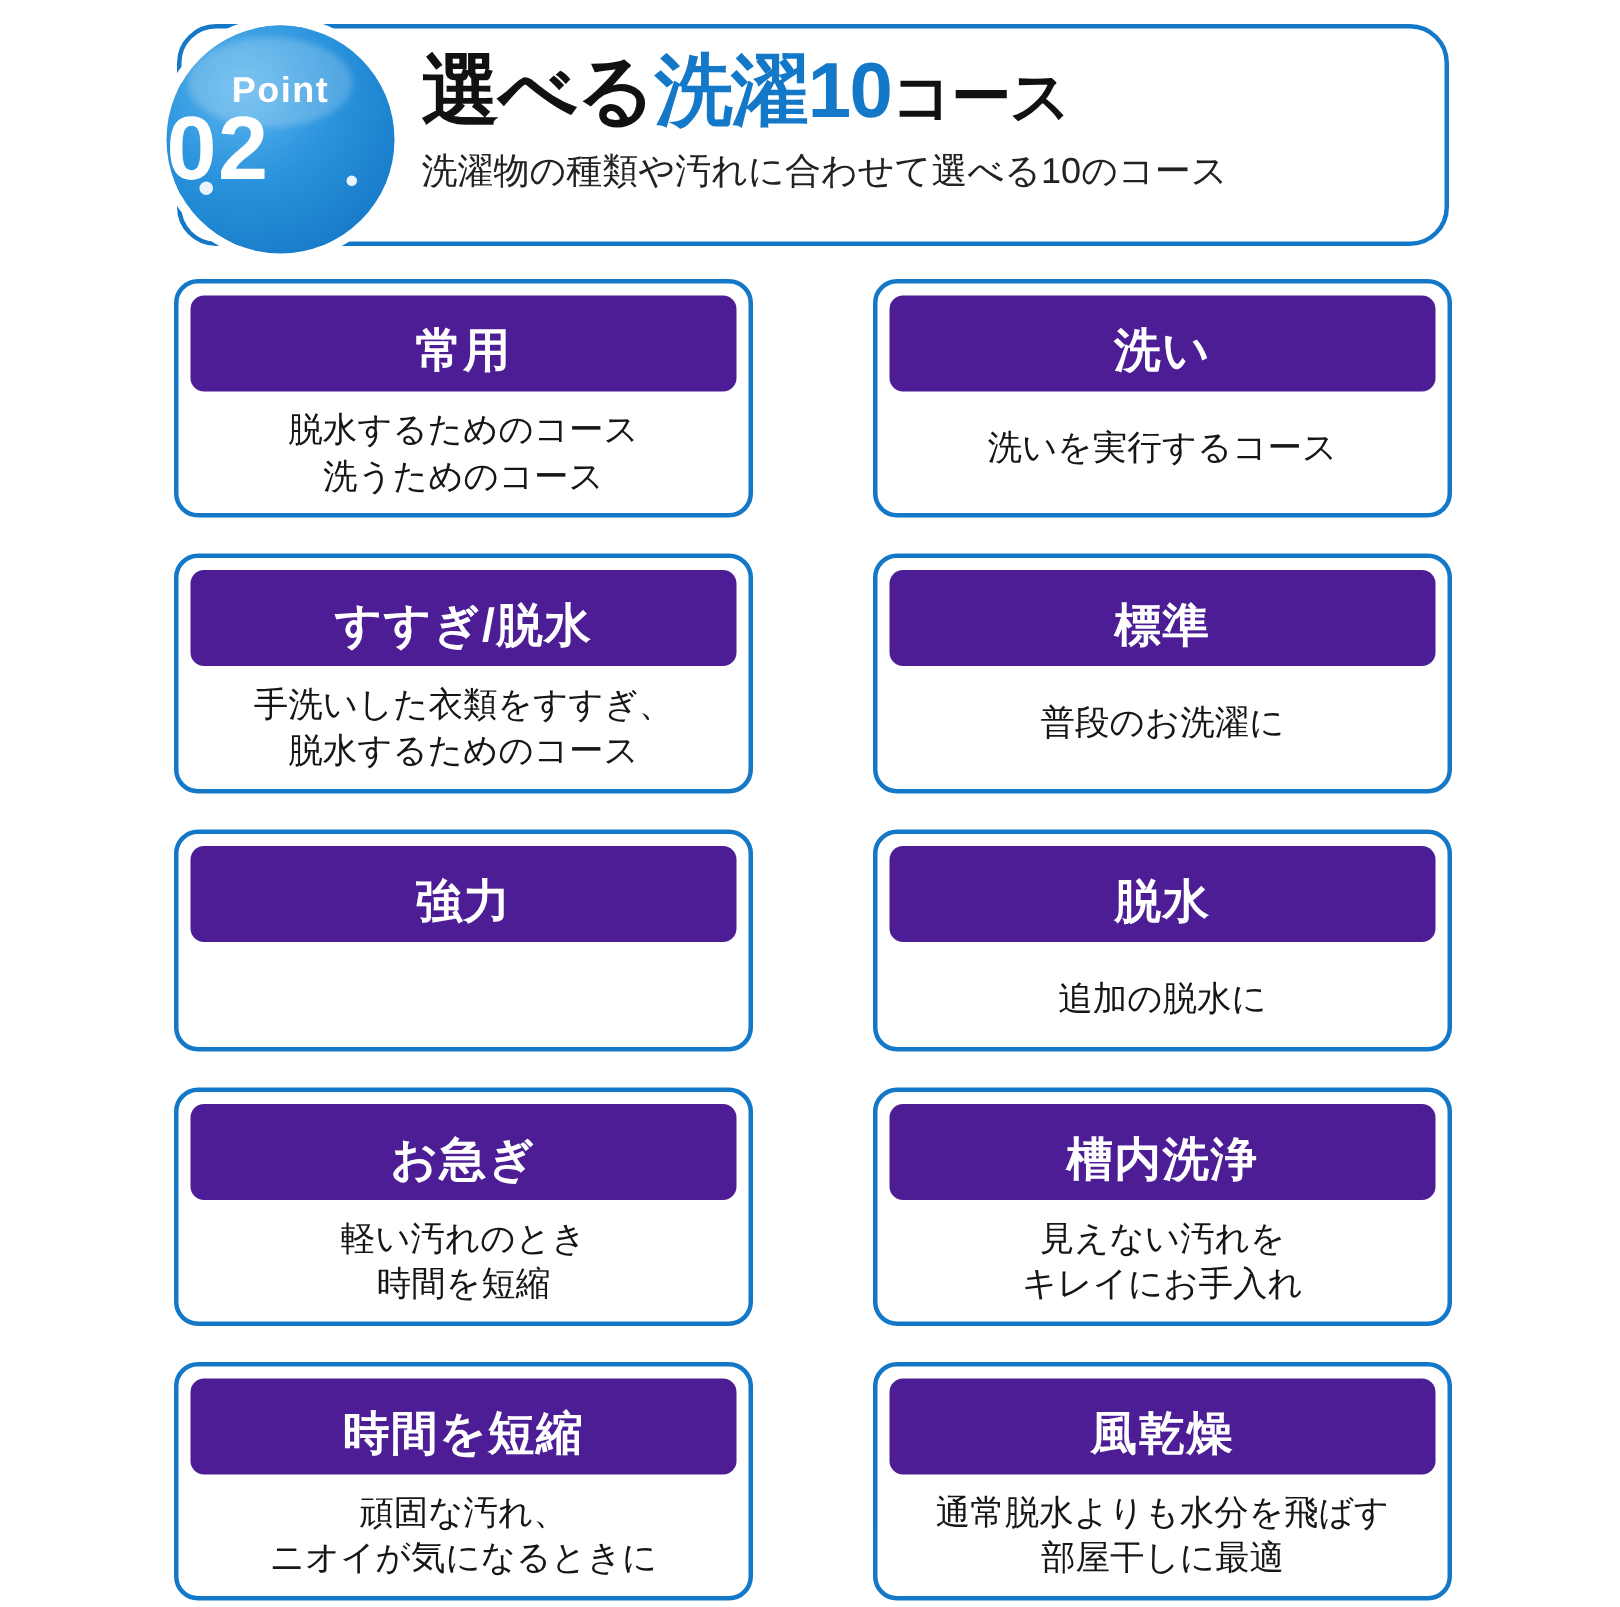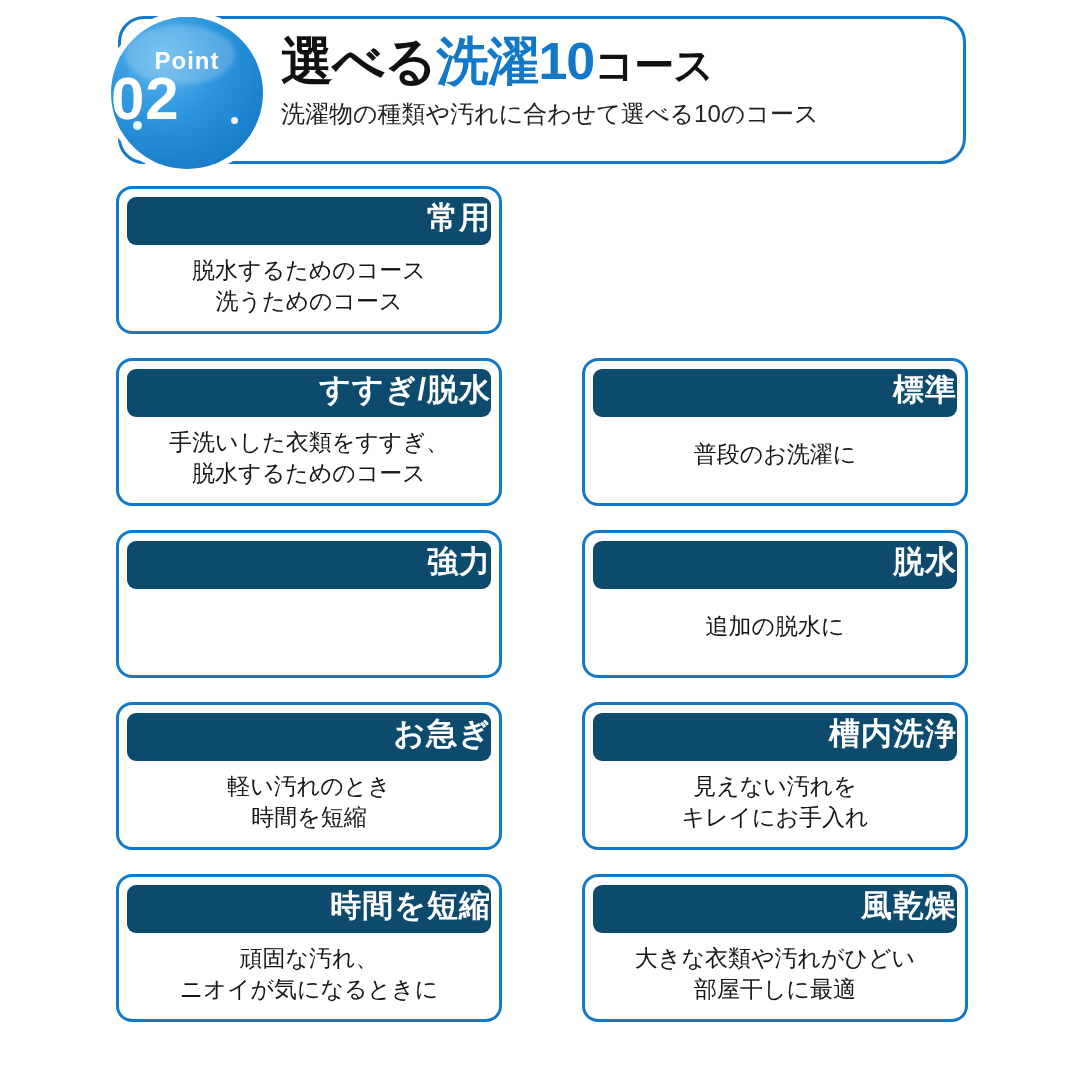--- a/index.html
+++ b/index.html
@@ -136,27 +136,27 @@
     width: 386px;
     border: 3px solid #1478c8;
     border-radius: 16px;
     background: #ffffff;
     box-sizing: border-box;
     padding: 8px 8px 10px 8px;
   }
   .card.h-tall { min-height: 148px; }
   .card.h-short { min-height: 148px; }
   .card-title {
-    background: #0c4a6e;
+    background: #4c1d95;
     border-radius: 9px;
     color: #ffffff;
     font-size: 31px;
     font-weight: bold;
-    text-align: right;
-    padding: 4px 0 10px 0;
+    text-align: center;
+    padding: 20px 0 10px 0;
     letter-spacing: 1px;
     line-height: 1.1;
   }
   .card-desc {
     margin-top: 10px;
     font-size: 23px;
     line-height: 1.33;
     text-align: center;
     color: #161616;
     white-space: pre-line;
@@ -187,20 +187,24 @@
   </div>
 
   <div class="grid">
 
     <div class="row">
       <div class="card h-tall">
         <div class="card-title">常用</div>
         <div class="card-desc">脱水するためのコース
 洗うためのコース</div>
       </div>
+      <div class="card h-short">
+        <div class="card-title">洗い</div>
+        <div class="card-desc center-single">洗いを実行するコース</div>
+      </div>
     </div>
 
     <div class="row">
       <div class="card h-tall">
         <div class="card-title">すすぎ/脱水</div>
         <div class="card-desc">手洗いした衣類をすすぎ、
 脱水するためのコース</div>
       </div>
       <div class="card h-short">
         <div class="card-title">標準</div>
@@ -232,19 +236,19 @@
     </div>
 
     <div class="row">
       <div class="card h-tall">
         <div class="card-title">時間を短縮</div>
         <div class="card-desc">頑固な汚れ、
 ニオイが気になるときに</div>
       </div>
       <div class="card h-tall">
         <div class="card-title">風乾燥</div>
-        <div class="card-desc">大きな衣類や汚れがひどい
+        <div class="card-desc">通常脱水よりも水分を飛ばす
 部屋干しに最適</div>
       </div>
     </div>
 
   </div>
 </div>
 
 </body></html>

